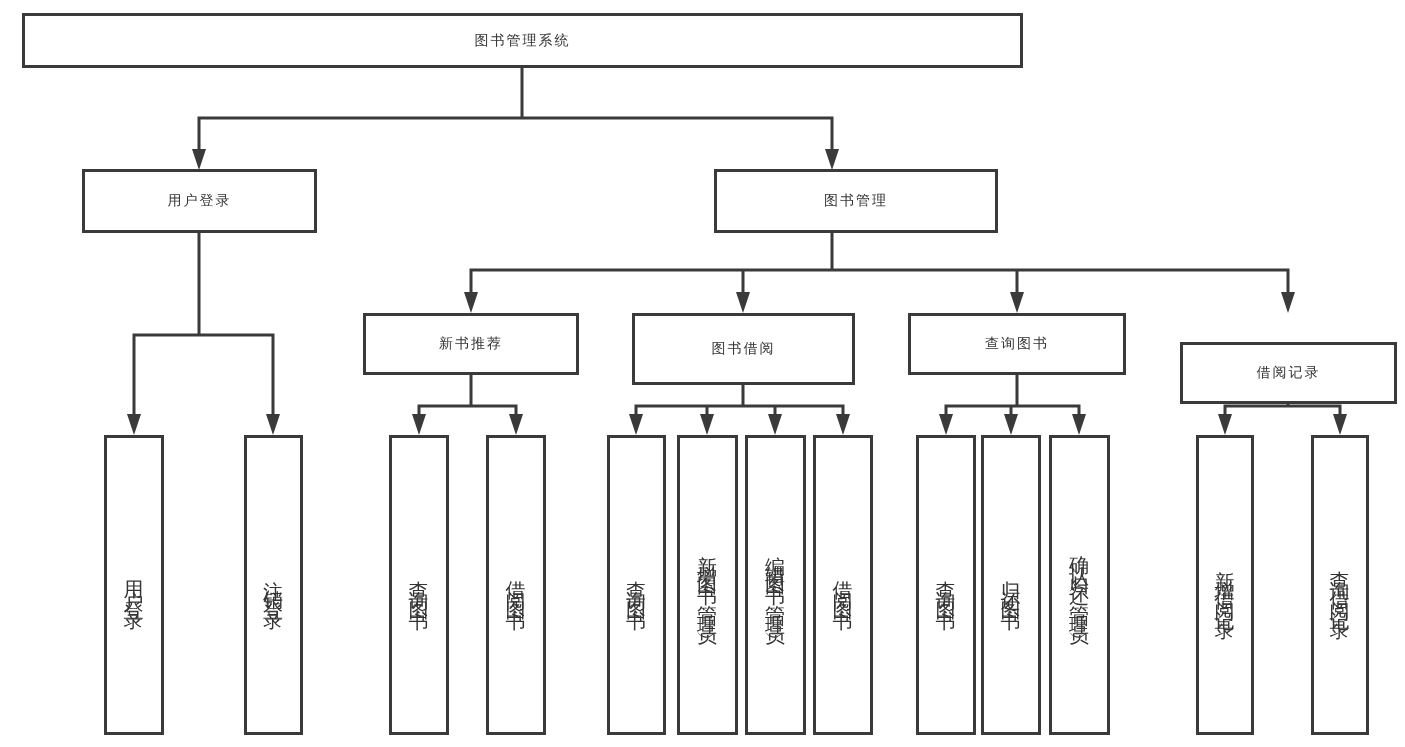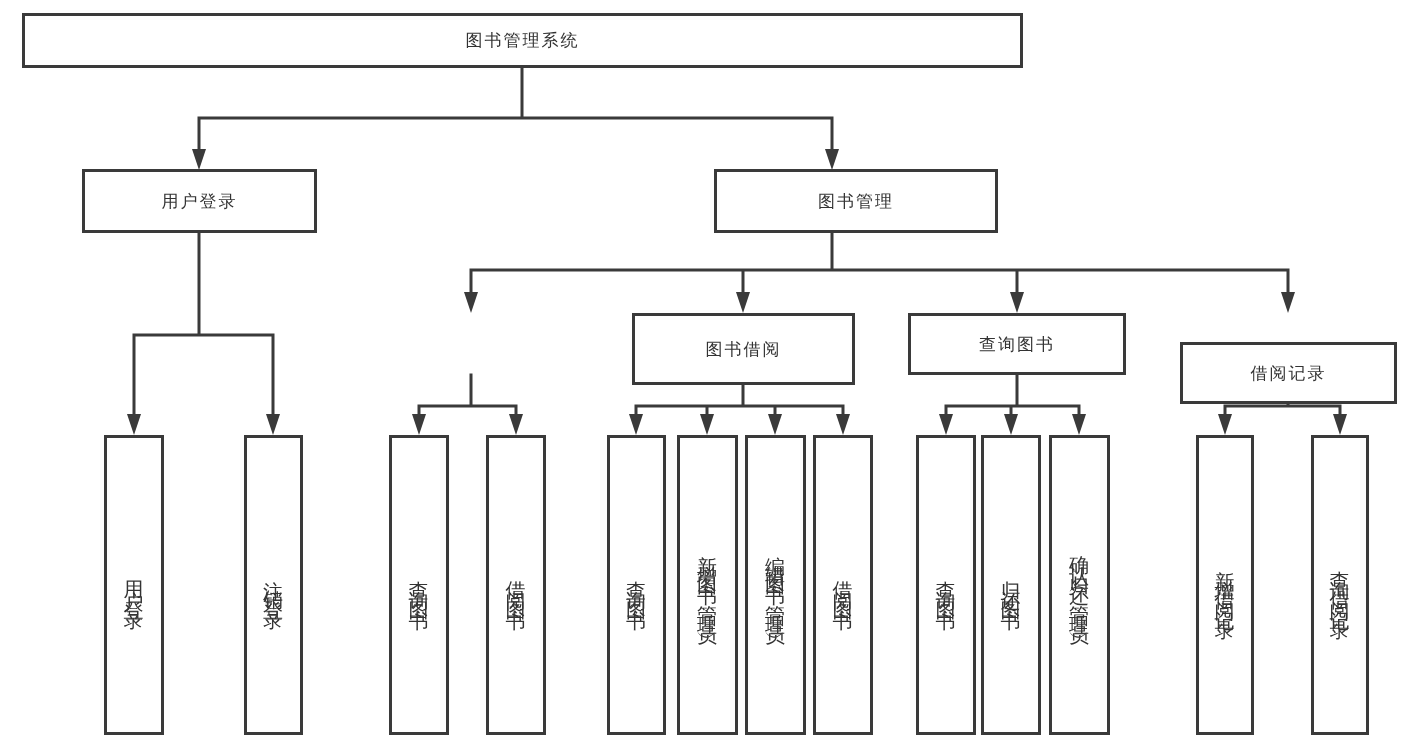--- a/index.html
+++ b/index.html
@@ -22,21 +22,21 @@
     position: absolute;
     background: #ffffff;
     border: 3px solid #3a3a3a;
     display: flex;
     align-items: center;
     justify-content: center;
     z-index: 2;
     color: #333333;
   }
   .node.h {
-    font-size: 17px;
+    font-size: 14px;
     letter-spacing: 2px;
   }
   .node.leaf {
     top: 435px;
     height: 300px;
   }
   .vtext {
     writing-mode: vertical-rl;
     text-orientation: upright;
     font-size: 20px;
@@ -97,20 +97,23 @@
     <span>图书管理系统</span>
   </div>
 
   <div class="node h" style="left:82px; top:169px; width:235px; height:64px;">
     <span>用户登录</span>
   </div>
   <div class="node h" style="left:714px; top:169px; width:284px; height:64px;">
     <span>图书管理</span>
   </div>
 
+  <div class="node h" style="left:363px; top:313px; width:216px; height:62px;">
+    <span>新书推荐</span>
+  </div>
   <div class="node h" style="left:632px; top:313px; width:223px; height:72px;">
     <span>图书借阅</span>
   </div>
   <div class="node h" style="left:908px; top:313px; width:218px; height:62px;">
     <span>查询图书</span>
   </div>
   <div class="node h" style="left:1180px; top:313px; width:217px; height:62px;margin-top:29px;">
     <span>借阅记录</span>
   </div>
 

